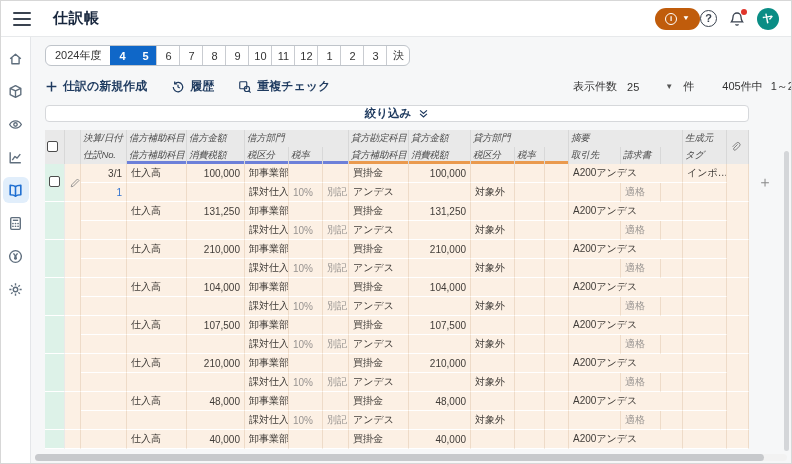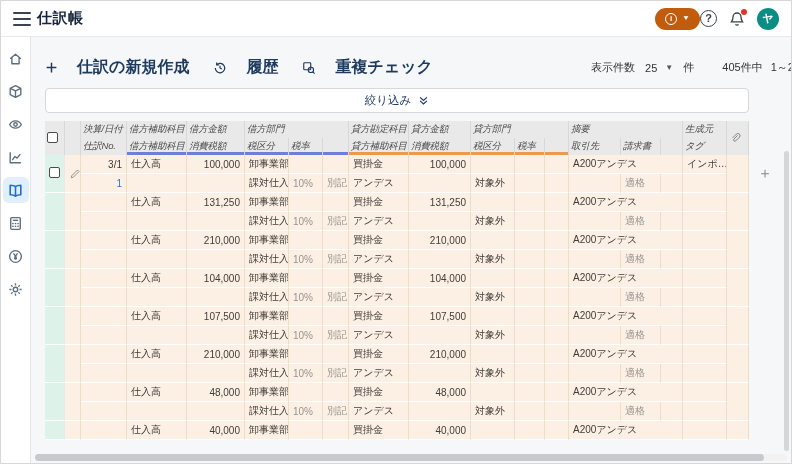--- a/index.html
+++ b/index.html
@@ -3,21 +3,21 @@
 <meta charset="utf-8">
 <style>
   * { box-sizing: border-box; margin: 0; padding: 0; }
   html,body { width:792px; height:464px; overflow:hidden; }
   body { font-family:"Liberation Sans","DejaVu Sans",sans-serif; background:#fff; position:relative; border:1px solid #d7d7d7; }
 
   
   .topbar { height:36px; background:#fff; border-bottom:1px solid #e7e9eb; display:flex; align-items:center; padding:0 12px 0 8px; position:relative; z-index:3; }
   .hamburger { width:18px; height:14px; display:flex; flex-direction:column; justify-content:space-between; cursor:pointer; margin:0 4px; }
   .hamburger span { height:2px; background:#3a4350; border-radius:1px; }
-  .page-title { font-size:15px; font-weight:bold; color:#17263d; margin-left:2px; letter-spacing:.5px; }
+  .page-title { font-size:15px; font-weight:bold; color:#17263d; margin-left:18px; letter-spacing:.5px; }
   .period-btn { margin-left:auto; background:#c05c0b; color:#fff; border:none; border-radius:13px; height:22px; padding:0 10px; font-size:11px; font-weight:bold; display:flex; align-items:center; gap:5px; cursor:pointer; }
   .info-ic { width:12px; height:12px; border:1.2px solid #fff; border-radius:50%; font-size:8px; line-height:10px; text-align:center; font-weight:bold; font-style:normal; }
   .chev { font-size:8px; transform:scaleY(.8); }
   .company { font-size:12px; color:#333; margin:0 14px 0 14px; }
   .help-ic { width:17px; height:17px; border:1.4px solid #3a4350; border-radius:50%; font-size:11px; color:#3a4350; font-weight:bold; text-align:center; line-height:14px; cursor:pointer; }
   .bell-wrap { position:relative; margin:0 12px; cursor:pointer; }
   .bell-dot { position:absolute; top:-2px; right:-2px; width:6px; height:6px; background:#e0352b; border-radius:50%; }
   .avatar { width:22px; height:22px; border-radius:50%; background:#0a8d85; color:#fff; font-size:11px; font-weight:bold; display:flex; align-items:center; justify-content:center; cursor:pointer; }
 
   
@@ -30,28 +30,28 @@
   
   .month-label { font-size:10px; color:#8b8b8b; margin-bottom:3px; }
   .month-group { display:inline-flex; border:1px solid #bfc4ca; border-radius:6px; overflow:hidden; background:#fff; height:21px; }
   .month-seg { display:flex; align-items:center; justify-content:center; font-size:11px; color:#333; border-left:1px solid #c9ccd1; cursor:pointer; }
   .month-seg:first-child { border-left:none; padding:0 9px; cursor:default; }
   .month-seg.m { width:23px; }
   .month-seg.sel { background:#0f67c8; color:#fff; font-weight:bold; border-left-color:#0f67c8; }
 
   
   .toolbar { margin-top:12px; display:flex; align-items:center; width:766px; }
-  .tb-action { display:flex; align-items:center; gap:19px; font-size:16px; font-weight:bold; color:#1e3a5f; margin-right:24px; cursor:pointer; }
+  .tb-action { display:flex; align-items:center; gap:5px; font-size:12px; font-weight:bold; color:#1e3a5f; margin-right:24px; cursor:pointer; }
   .tb-right { margin-left:auto; display:flex; align-items:center; font-size:11px; color:#333; }
-  .count-select { display:flex; align-items:center; gap:8px; margin:0 10px; cursor:pointer; }
+  .count-select { display:flex; align-items:center; gap:26px; margin:0 10px; cursor:pointer; }
   .count-select .dd { font-size:8px; color:#555; }
   .range-wrap { margin-left:28px; display:flex; gap:8px; }
 
   
-  .filter-bar { margin-top:10px; width:704px; height:25px; background:#fff; border:1px solid #d6d8db; border-radius:4px; display:flex; align-items:center; justify-content:center; gap:7px; font-size:11.5px; font-weight:normal; color:#1e3a5f; cursor:pointer; }
+  .filter-bar { margin-top:10px; width:704px; height:17px; background:#fff; border:1px solid #d6d8db; border-radius:4px; display:flex; align-items:center; justify-content:center; gap:7px; font-size:11.5px; font-weight:bold; color:#1e3a5f; cursor:pointer; }
 
   
   .table-wrap { margin-top:8px; position:relative; width:766px; }
   table { border-collapse:separate; border-spacing:0; table-layout:fixed; width:704px; font-size:10px; color:#403c38; }
   thead th { background:#e9e9e9; font-weight:normal; color:#4c4c4c; font-size:9.5px; letter-spacing:-.2px; text-align:left; padding:0 2px; height:17px; border-right:1px solid #d8d8d8; white-space:nowrap; overflow:hidden; position:relative;font-style:italic; }
   thead th.u-b::after, thead th.u-o::after { content:""; position:absolute; left:0; right:0; bottom:0; height:3px; }
   thead th.u-b::after { background:#6d80d9; }
   thead th.u-o::after { background:#ea9a4e; }
   tbody td { background:#fcf0e4; height:19px; padding:0 4px; border-right:1px solid #eedbc8; border-bottom:1px solid #fff; white-space:nowrap; overflow:hidden; }
   tbody td.cb { background:#ddf2e8; border-right:1px solid #e9e9e9; text-align:center; vertical-align:middle; }
@@ -140,20 +140,36 @@
       </div>
       <div class="side-item">
         <svg width="17" height="17" viewBox="0 0 16 16" fill="none" stroke="#5f6e7d" stroke-width="1.3" stroke-linejoin="round">
           <circle cx="8" cy="8" r="2.1"></circle>
           <path d="M8 2.2v2M8 11.8v2M2.2 8h2M11.8 8h2M3.9 3.9l1.4 1.4M10.7 10.7l1.4 1.4M12.1 3.9l-1.4 1.4M5.3 10.7l-1.4 1.4"></path>
         </svg>
       </div>
     </nav>
 
   <main class="main">
+    <div class="month-group" id="month-group">
+        <div class="month-seg">2024年度</div>
+        <div class="month-seg m sel">4</div>
+        <div class="month-seg m sel">5</div>
+        <div class="month-seg m">6</div>
+        <div class="month-seg m">7</div>
+        <div class="month-seg m">8</div>
+        <div class="month-seg m">9</div>
+        <div class="month-seg m">10</div>
+        <div class="month-seg m">11</div>
+        <div class="month-seg m">12</div>
+        <div class="month-seg m">1</div>
+        <div class="month-seg m">2</div>
+        <div class="month-seg m">3</div>
+        <div class="month-seg m">決</div>
+      </div>
 
     <div class="toolbar">
       <div class="tb-action">
         <svg width="13" height="13" viewBox="0 0 16 16" stroke="#1e3a5f" stroke-width="1.8">
             <path d="M8 2v12M2 8h12"></path>
           </svg>
         <span>仕訳の新規作成</span>
       </div>
       <div class="tb-action">
         <svg width="14" height="14" viewBox="0 0 16 16" fill="none" stroke="#1e3a5f" stroke-width="1.4">

